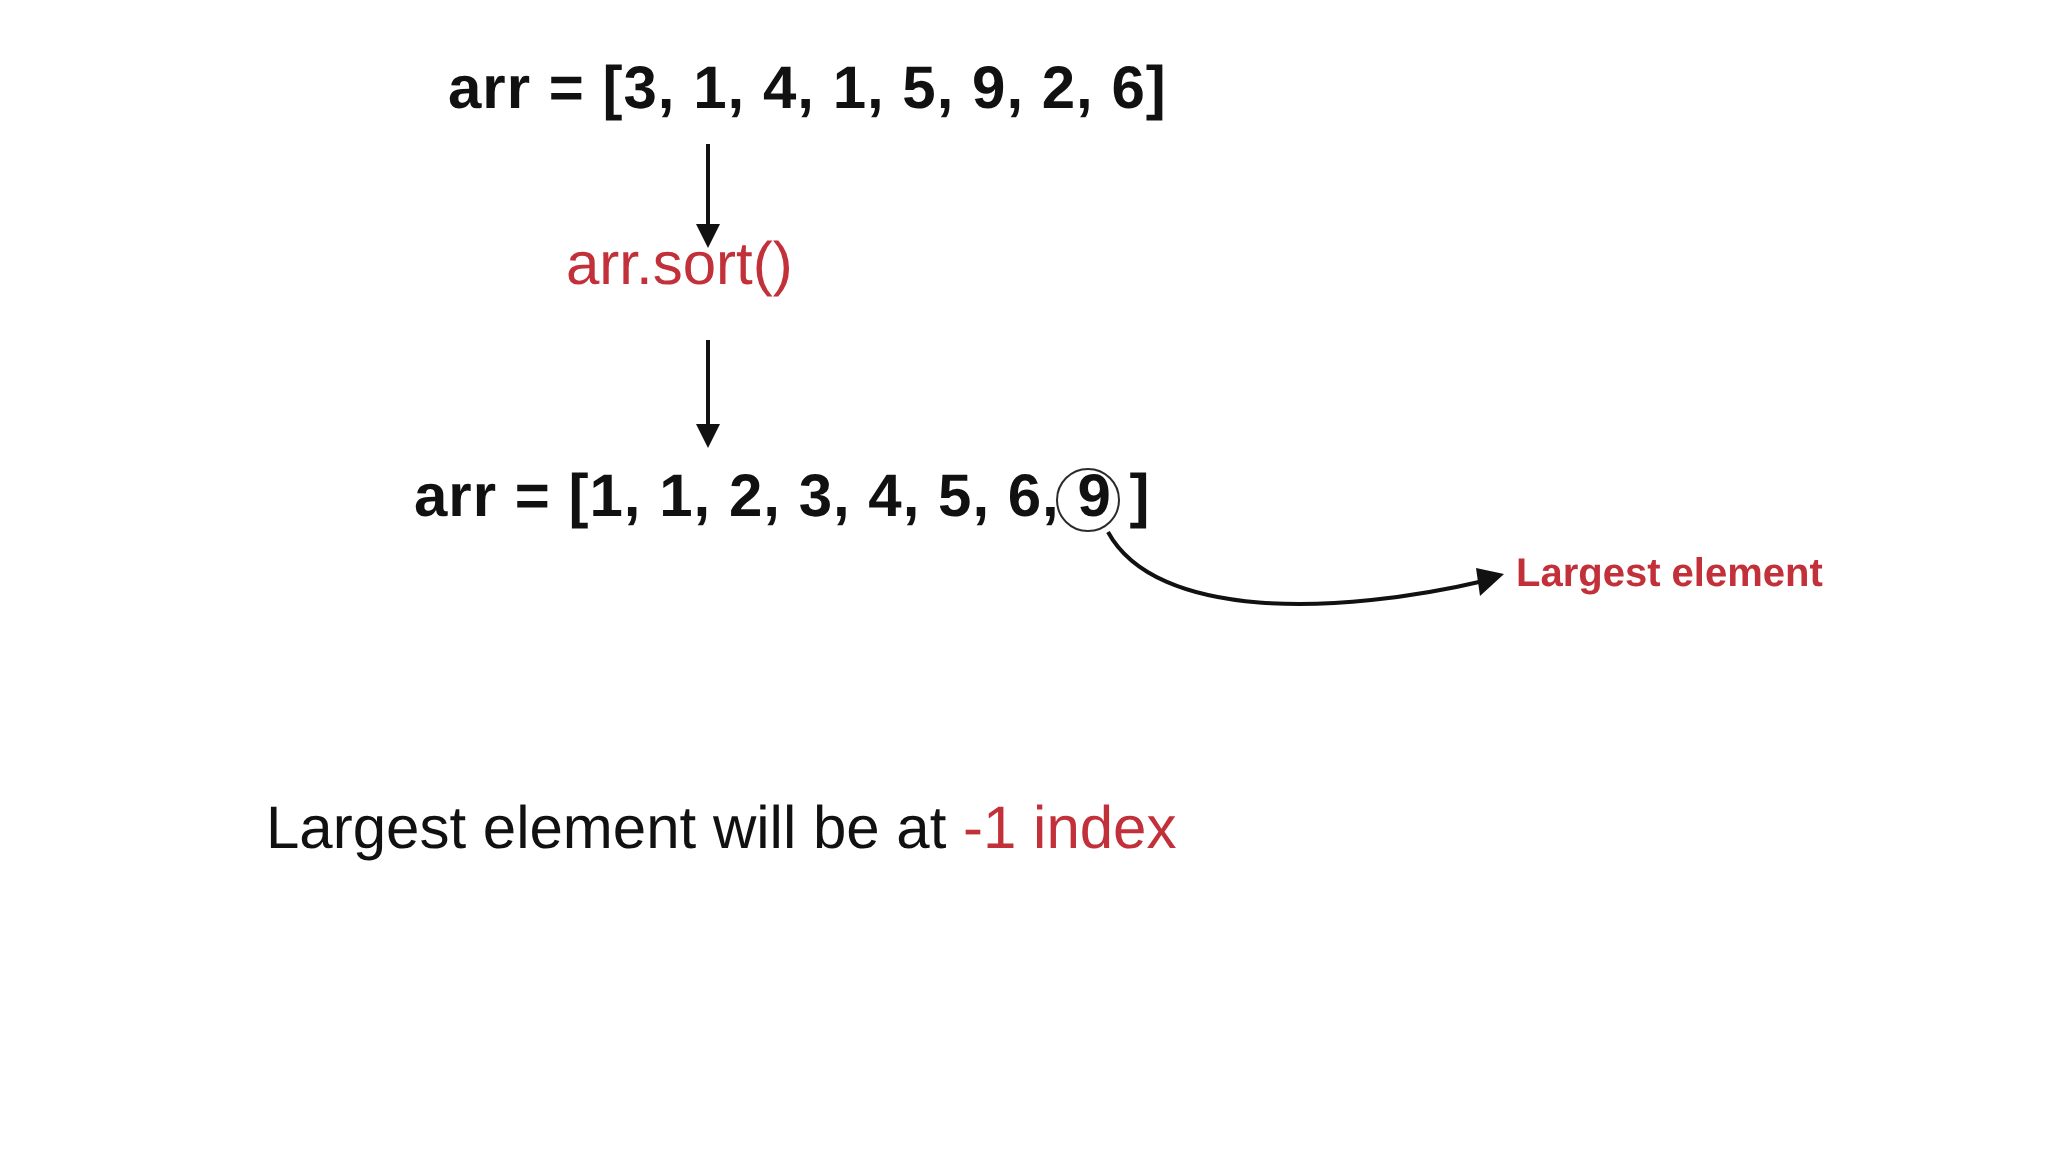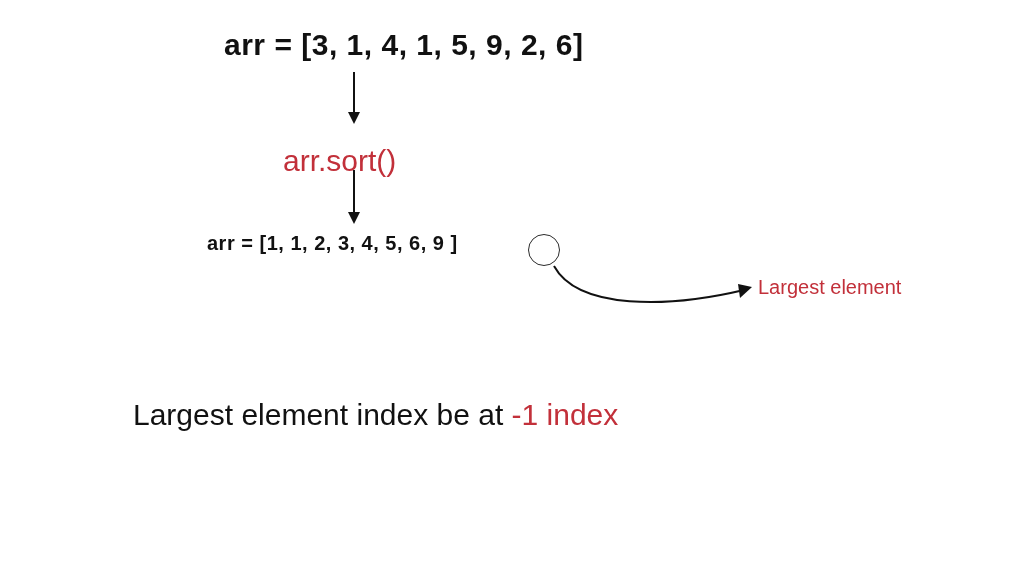--- a/index.html
+++ b/index.html
@@ -18,22 +18,22 @@
   }
   .t {
     position: absolute;
     white-space: nowrap;
   }
   .bold { font-weight: 800; }
   .black { color: #111111; }
   .red { color: #c2303a; }
   .line1 { font-size: 30px; letter-spacing: 0.5px; }
   .sortline { font-size: 30px; }
-  .line2 { font-size: 20px; letter-spacing: 0.5px; }
-  .annot { font-size: 20px; font-weight: 400; }
+  .line2 { font-size: 30px; letter-spacing: 0.5px; }
+  .annot { font-size: 20px; font-weight: 700; }
   .explain { font-size: 30px; font-weight: 500; }
   .explain .strong { font-weight: 400; }
   .ret { font-size: 30px; font-weight: 800; }
 
   .arrow-down {
     position: absolute;
     width: 1px;
     background: transparent;
   }
   .arrow-down svg { display: block; }
@@ -53,21 +53,21 @@
     <span>arr</span><span> = </span><span>[</span><span id="vals1">3, 1, 4, 1, 5, 9, 2, 6</span><span>]</span>
   </div>
 
   <div class="arrow-down" style="left:344px; top:70px;">
     <svg width="20" height="56" viewBox="0 0 20 56">
       <line x1="10" y1="2" x2="10" y2="44" stroke="#111" stroke-width="2"></line>
       <path d="M10 54 L4 42 L16 42 Z" fill="#111"></path>
     </svg>
   </div>
 
-  <div class="t sortline red" style="left:283px; top:144px; font-weight:500;">arr.sort()</div>
+  <div class="t sortline red" style="left:283px; top:116px; font-weight:500;">arr.sort()</div>
 
   <div class="arrow-down" style="left:344px; top:168px;">
     <svg width="20" height="58" viewBox="0 0 20 58">
       <line x1="10" y1="2" x2="10" y2="46" stroke="#111" stroke-width="2"></line>
       <path d="M10 56 L4 44 L16 44 Z" fill="#111"></path>
     </svg>
   </div>
 
   <div class="t line2 bold black" style="left:207px; top:232px;">
     <span>arr</span><span> = </span><span>[</span><span id="vals2">1, 1, 2, 3, 4, 5, 6, 9</span><span> ]</span>
@@ -78,17 +78,17 @@
   <div style="position:absolute; left:548px; top:260px;">
     <svg width="210" height="60" viewBox="0 0 210 60">
       <path d="M6 6 C 30 50, 120 48, 196 30" stroke="#111" stroke-width="2" fill="none"></path>
       <path d="M204 27 L190 24 L192 38 Z" fill="#111"></path>
     </svg>
   </div>
 
   <div class="t annot red" style="left:758px; top:276px;">Largest element</div>
 
   <div class="t explain" style="left:133px; top:398px;">
-    <span class="black">Largest element index be at </span><span class="red strong">-1 index</span>
+    <span class="black">Largest element will be at </span><span class="red strong">-1 index</span>
   </div>
 
 
 </div>
 
 </body></html>

